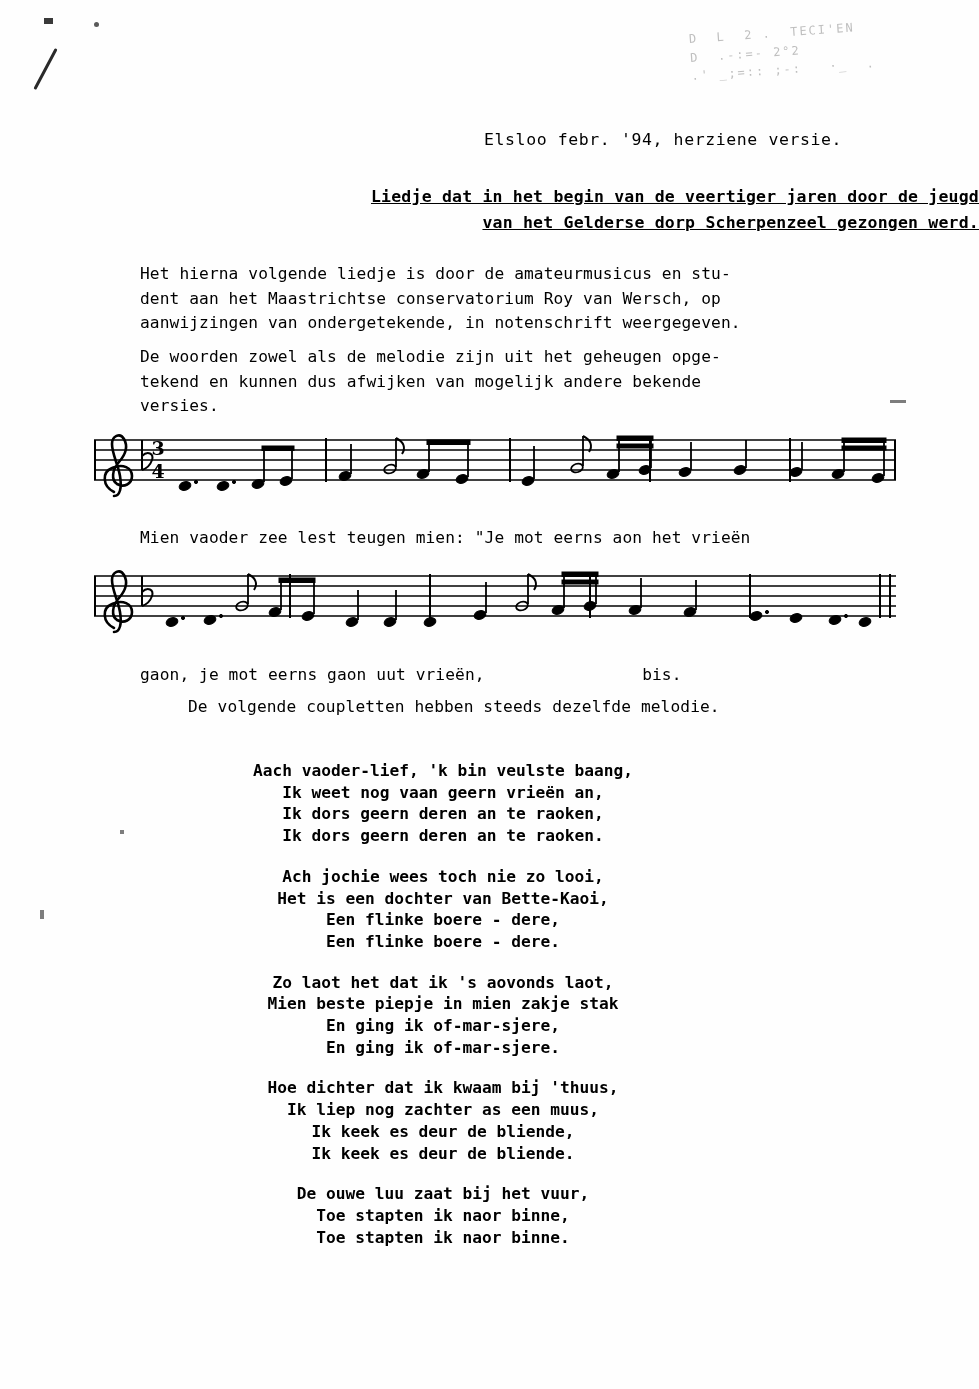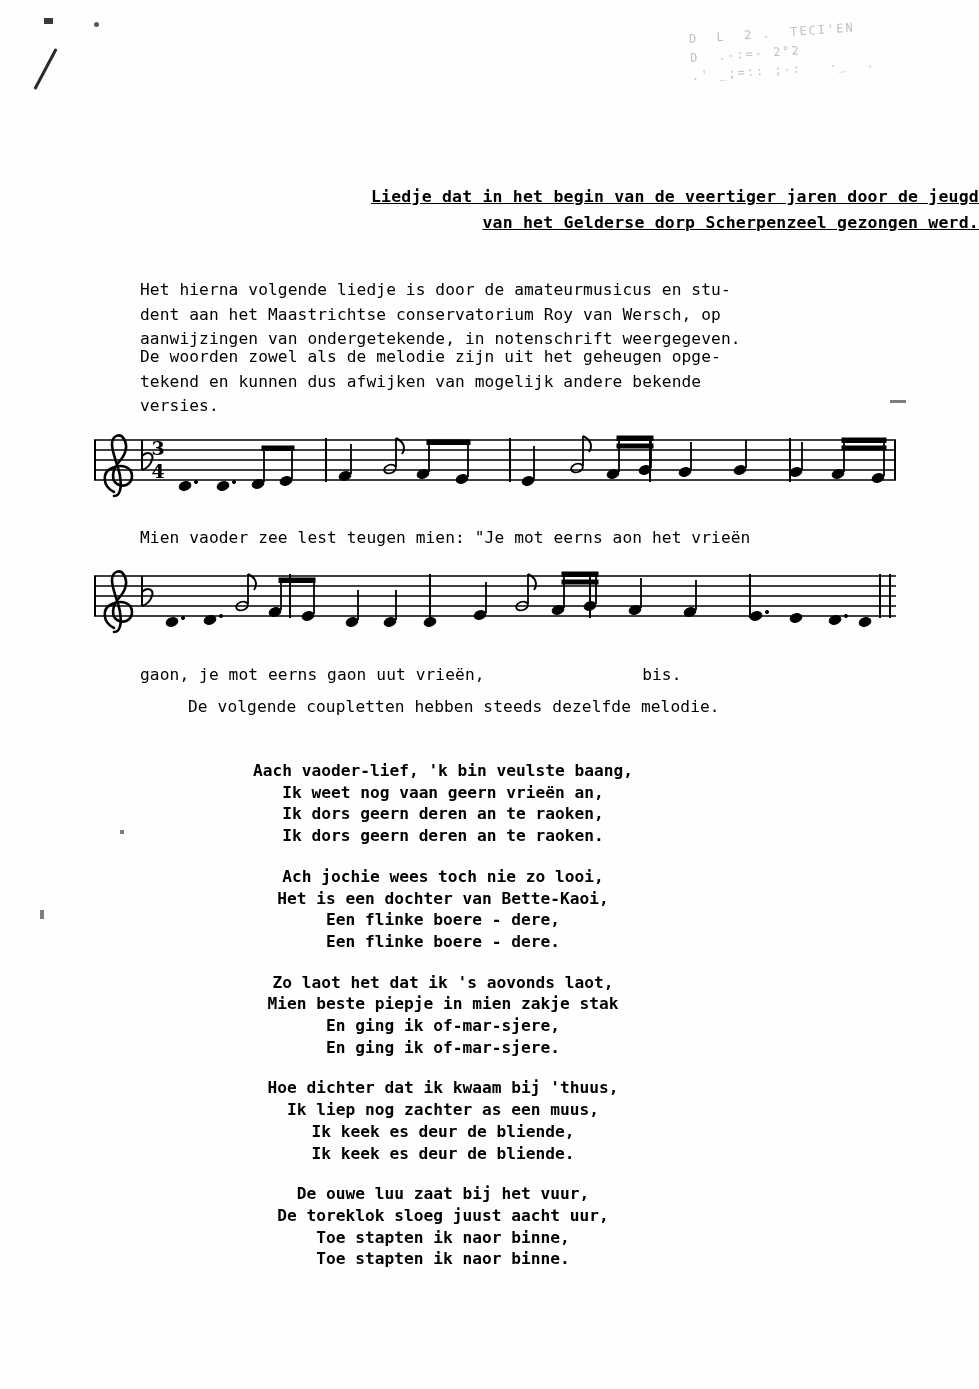--- a/index.html
+++ b/index.html
@@ -93,21 +93,21 @@
   .para {
     position: absolute;
     left: 140px;
     width: 760px;
     font-size: 16.2px;
     line-height: 1.52;
     letter-spacing: .1px;
     white-space: pre-wrap;
     text-align: justify;
   }
-  #para1 { top: 262px; margin-top: 16px; }
+  #para1 { top: 262px; }
   #para2 { top: 345px; }
 
   .lyricline {
     position: absolute;
     left: 140px;
     width: 800px;
     font-size: 16.2px;
     letter-spacing: .1px;
     white-space: pre;
   }
@@ -149,20 +149,21 @@
   <div class="speck" style="left:120px;top:830px;width:4px;height:4px;"></div>
   <div class="speck" style="left:40px;top:910px;width:4px;height:9px;"></div>
   <div class="speck" style="left:890px;top:400px;width:16px;height:3px;"></div>
 
   <div class="stamp">
     <div>D  L  2 .  TECI'EN</div>
     <div>D  .-:=- 2°2</div>
     <div>.' _;=:: ;-:   ·_  .</div>
   </div>
 
+  <div class="headerline">Elsloo febr. '94, herziene versie.</div>
 
   <div class="title">
     <span>Liedje dat in het begin van de veertiger jaren door de jeugd</span><br>
     <span>van het Gelderse dorp Scherpenzeel gezongen werd.</span>
   </div>
 
   <div class="para" id="para1">Het hierna volgende liedje is door de amateurmusicus en stu-
 dent aan het Maastrichtse conservatorium Roy van Wersch, op
 aanwijzingen van ondergetekende, in notenschrift weergegeven.</div>
   <div class="para" id="para2">De woorden zowel als de melodie zijn uit het geheugen opge-
@@ -347,19 +348,18 @@
       <div>En ging ik of-mar-sjere.</div>
     </div>
     <div class="verse">
       <div>Hoe dichter dat ik kwaam bij 'thuus,</div>
       <div>Ik liep nog zachter as een muus,</div>
       <div>Ik keek es deur de bliende,</div>
       <div>Ik keek es deur de bliende.</div>
     </div>
     <div class="verse">
       <div>De ouwe luu zaat bij het vuur,</div>
-      <div>De toreklok sloeg juust aacht uur,</div>
       <div>Toe stapten ik naor binne,</div>
       <div>Toe stapten ik naor binne.</div>
     </div>
   </div>
 
 </div>
 
 </body></html>

